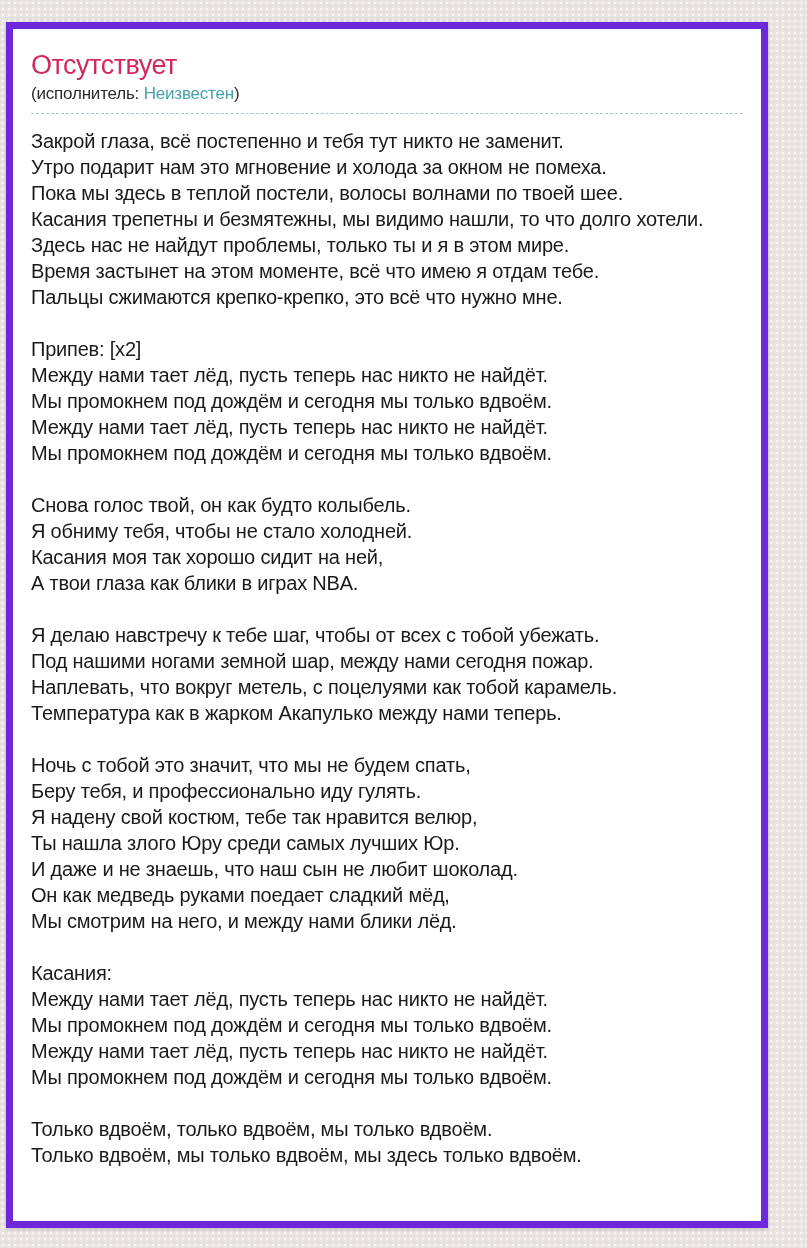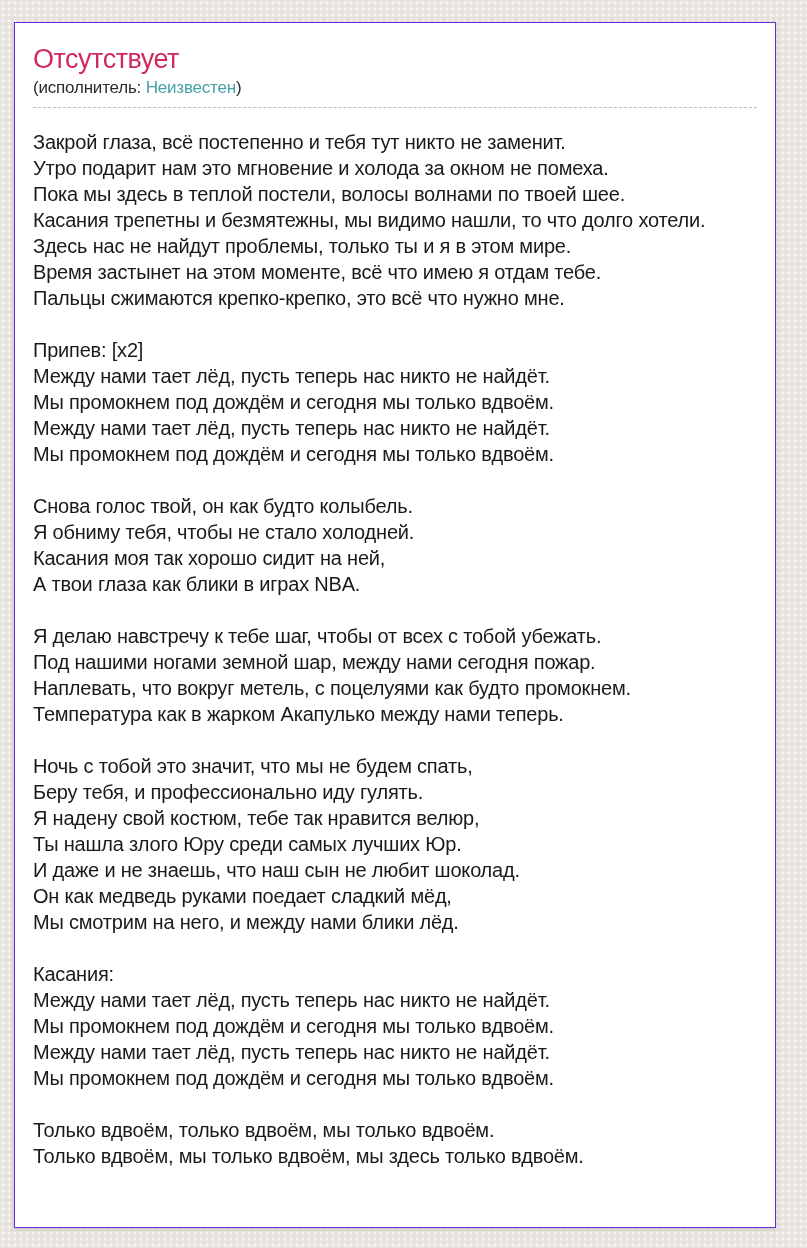--- a/index.html
+++ b/index.html
@@ -17,26 +17,26 @@
     background-image:
       radial-gradient(circle, rgba(255,255,255,0.7) 1px, rgba(255,255,255,0) 1.3px),
       radial-gradient(circle, rgba(214,208,200,0.5) 1px, rgba(214,208,200,0) 1.3px);
     background-size: 6px 6px, 6px 6px;
     background-position: 0 0, 3px 3px;
     overflow: hidden;
   }
 
   .card {
     position: absolute;
-    left: 14px;
+    left: 6px;
     top: 22px;
     width: 762px;
     height: 1206px;
     background: #ffffff;
-    border: 1px solid #6d28d9;
+    border: 7px solid #6d28d9;
     box-shadow: 0 1px 4px rgba(0,0,0,0.18);
     padding: 20px 18px 10px 18px;
   }
 
   .song-title {
     font-size: 27px;
     font-weight: 400;
     line-height: 32px;
     letter-spacing: -0.5px;
     color: #d2295c;
@@ -52,21 +52,21 @@
     border-bottom: 1px dashed #a9c0d6;
   }
 
   .artist-link {
     color: #46a1aa;
     text-decoration: none;
     cursor: pointer;
   }
 
   .lyrics {
-    margin-top: 21px;
+    margin-top: 14px;
     color: #1a1a1a;
     font-size: 20px;
     letter-spacing: -0.2px;
   }
 
   .stanza { margin-bottom: 26px; }
   .stanza:last-child { margin-bottom: 0; }
 
   .line {
     line-height: 26px;
@@ -104,21 +104,21 @@
       </div>
       <div class="stanza">
         <div class="line">Снова голос твой, он как будто колыбель.</div>
         <div class="line">Я обниму тебя, чтобы не стало холодней.</div>
         <div class="line">Касания моя так хорошо сидит на ней,</div>
         <div class="line">А твои глаза как блики в играх NBA.</div>
       </div>
       <div class="stanza">
         <div class="line">Я делаю навстречу к тебе шаг, чтобы от всех с тобой убежать.</div>
         <div class="line">Под нашими ногами земной шар, между нами сегодня пожар.</div>
-        <div class="line">Наплевать, что вокруг метель, с поцелуями как будто промокнем.</div>
+        <div class="line">Наплевать, что вокруг метель, с поцелуями как тобой карамель.</div>
         <div class="line">Температура как в жарком Акапулько между нами теперь.</div>
       </div>
       <div class="stanza">
         <div class="line">Ночь с тобой это значит, что мы не будем спать,</div>
         <div class="line">Беру тебя, и профессионально иду гулять.</div>
         <div class="line">Я надену свой костюм, тебе так нравится велюр,</div>
         <div class="line">Ты нашла злого Юру среди самых лучших Юр.</div>
         <div class="line">И даже и не знаешь, что наш сын не любит шоколад.</div>
         <div class="line">Он как медведь руками поедает сладкий мёд,</div>
         <div class="line">Мы смотрим на него, и между нами блики лёд.</div>

